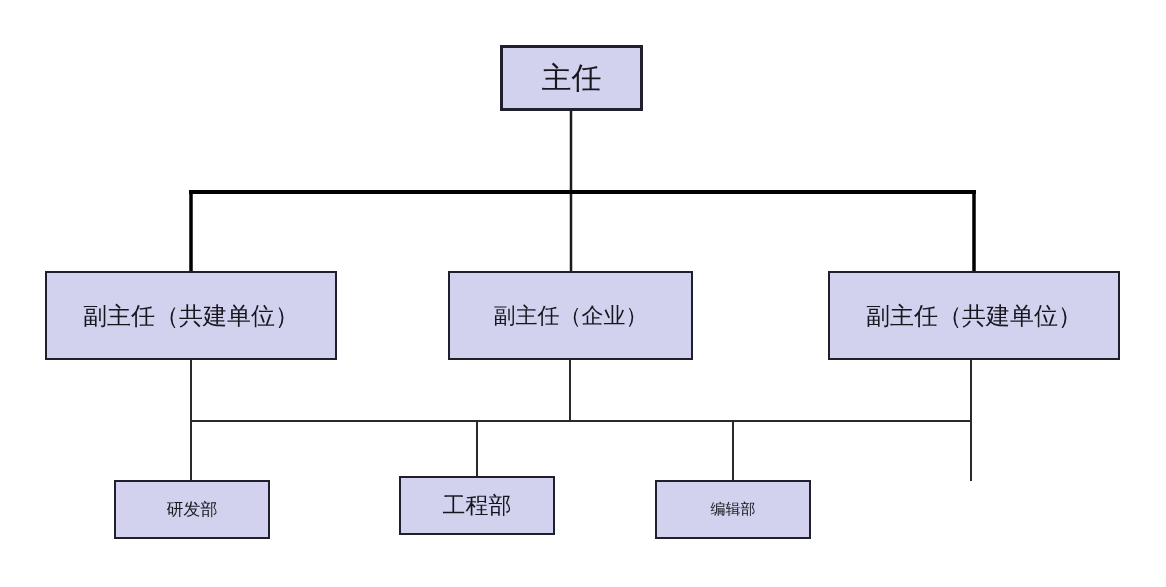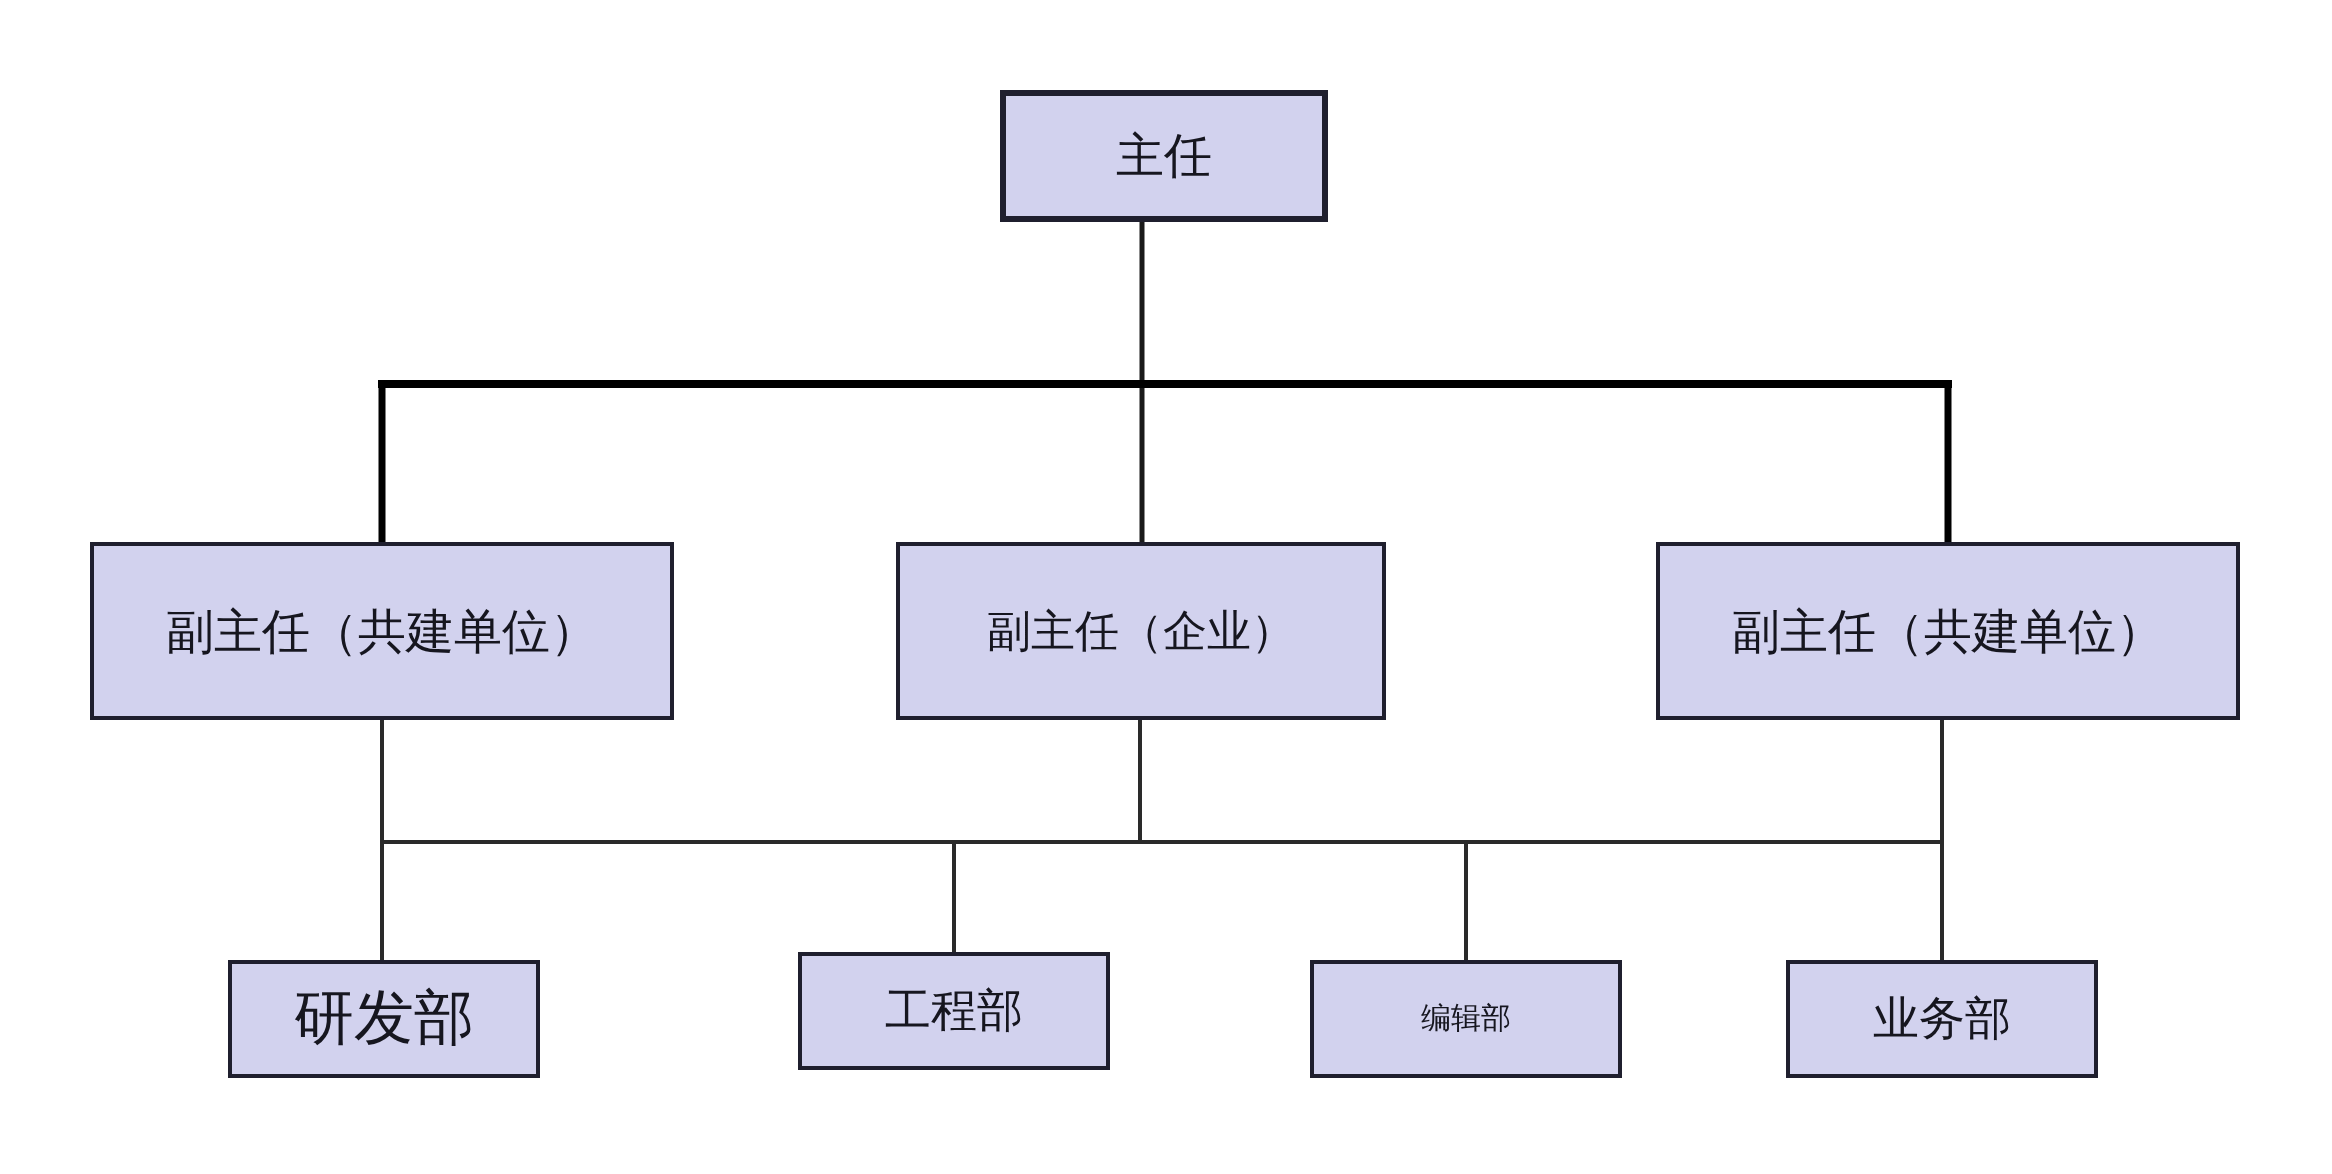--- a/index.html
+++ b/index.html
@@ -29,25 +29,25 @@
     background: #d2d2ee;
     border: 2px solid #1f1f2e;
     display: flex;
     align-items: center;
     justify-content: center;
     color: #16161f;
     text-align: center;
     z-index: 2;
   }
   .node span { white-space: nowrap; }
-  .n-root  { left: 500px; top: 45px;  width: 164px; height: 66px; font-size: 24px; border-width: 3px; }
+  .n-root  { left: 500px; top: 45px;  width: 143px; height: 66px; font-size: 30px; border-width: 3px; }
   .n-l2-0  { left: 45px;  top: 271px; width: 292px; height: 89px; font-size: 24px; }
   .n-l2-1  { left: 448px; top: 271px; width: 245px; height: 89px; font-size: 22px; }
   .n-l2-2  { left: 828px; top: 271px; width: 292px; height: 89px; font-size: 24px; }
-  .n-l3-0  { left: 114px; top: 480px; width: 156px; height: 59px; font-size: 30px; }
+  .n-l3-0  { left: 114px; top: 480px; width: 156px; height: 59px; font-size: 17px; }
   .n-l3-1  { left: 399px; top: 476px; width: 156px; height: 59px; font-size: 23px; }
   .n-l3-2  { left: 655px; top: 480px; width: 156px; height: 59px; font-size: 15px; }
   .n-l3-3  { left: 893px; top: 480px; width: 156px; height: 59px; font-size: 23px; }
 </style>
 </head>
 <body>
 
 <div class="canvas">
 
   <svg class="lines" viewBox="0 0 1166 587" xmlns="http://www.w3.org/2000/svg">
@@ -81,17 +81,14 @@
 
   <div class="node n-l3-0">
     <span>研发部</span>
   </div>
   <div class="node n-l3-1">
     <span>工程部</span>
   </div>
   <div class="node n-l3-2">
     <span>编辑部</span>
   </div>
-  <div class="node n-l3-3">
-    <span>业务部</span>
-  </div>
 
 </div>
 
 </body></html>

